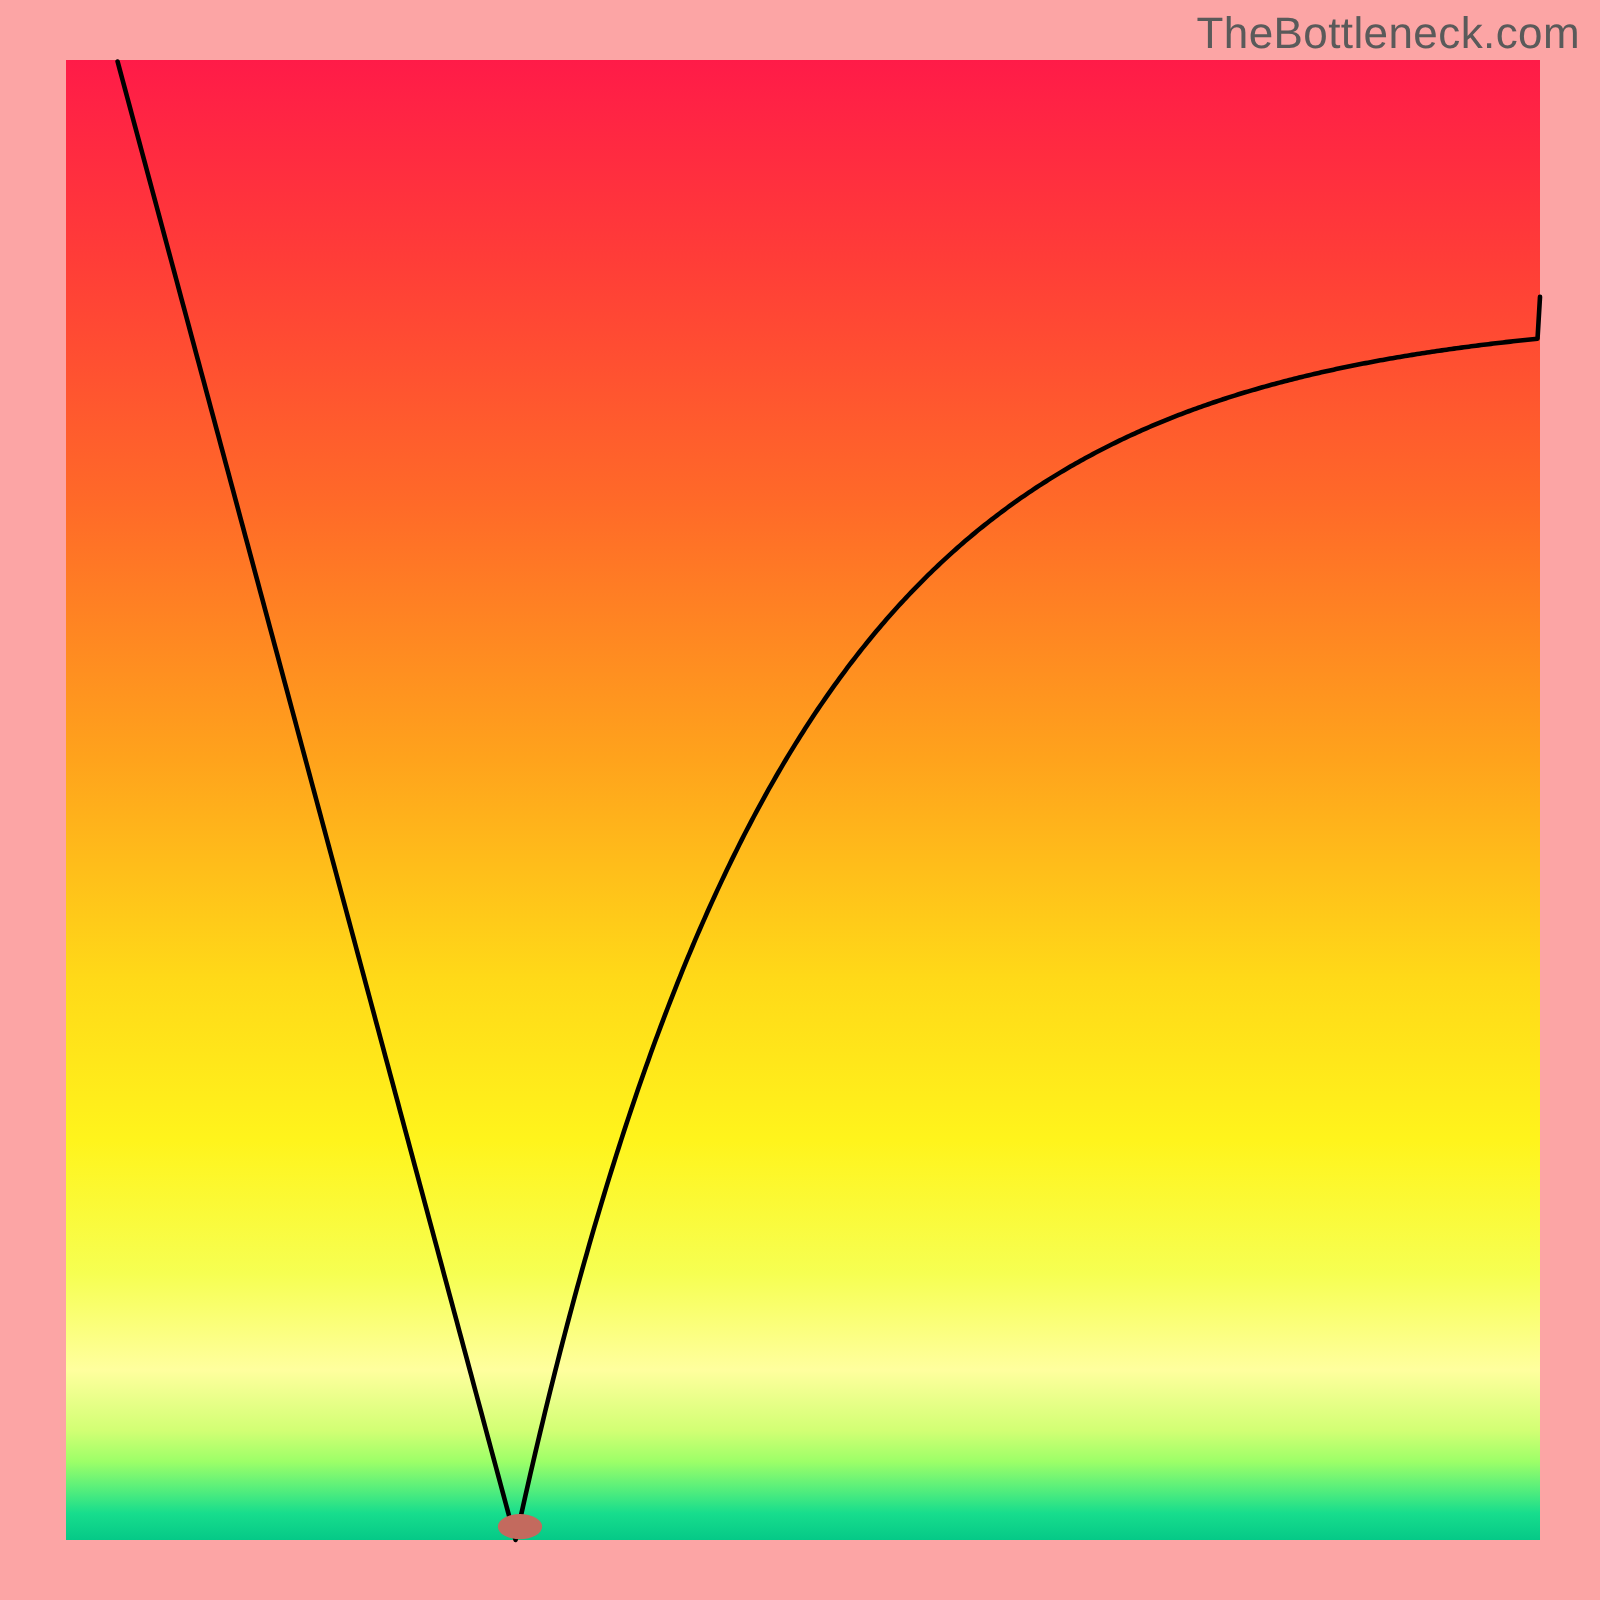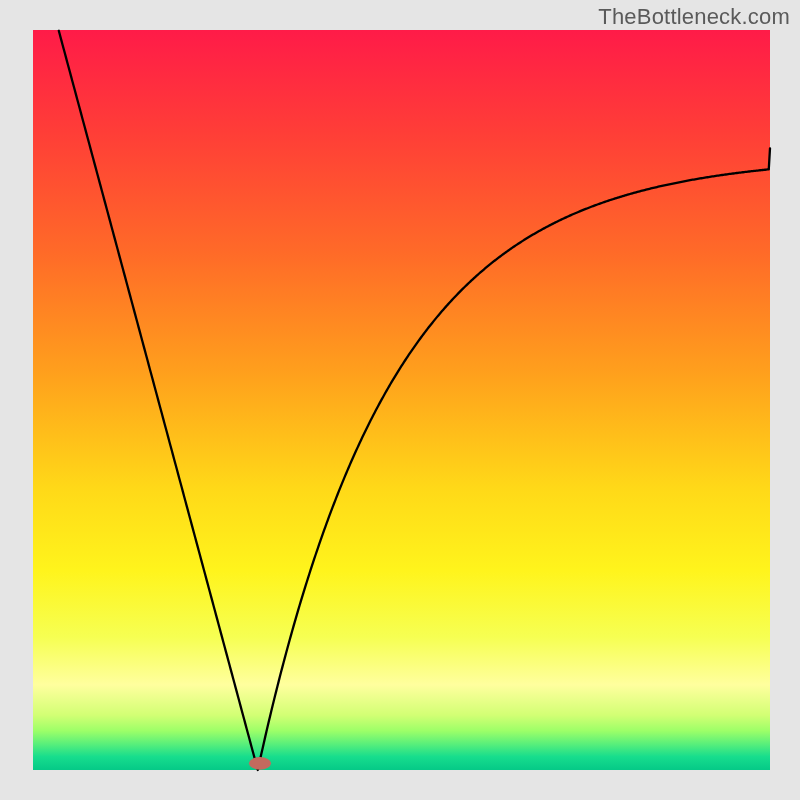--- a/index.html
+++ b/index.html
@@ -1,21 +1,21 @@
 <!DOCTYPE html>
 <html><head>
 <meta charset="utf-8">
 <style>
   * { margin: 0; padding: 0; box-sizing: border-box; }
   html, body { width: 800px; height: 800px; overflow: hidden; background: #000; }
   .frame {
     position: relative;
     width: 800px;
     height: 800px;
-    background: #e5e5e5;
+    background: #fca5a5;
   }
   .watermark {
     position: absolute;
     top: 4px;
     right: 10px;
     font-family: Arial, Helvetica, sans-serif;
     font-size: 22px;
     font-weight: 500;
     color: #5a5a5a;
     letter-spacing: 0.2px;

